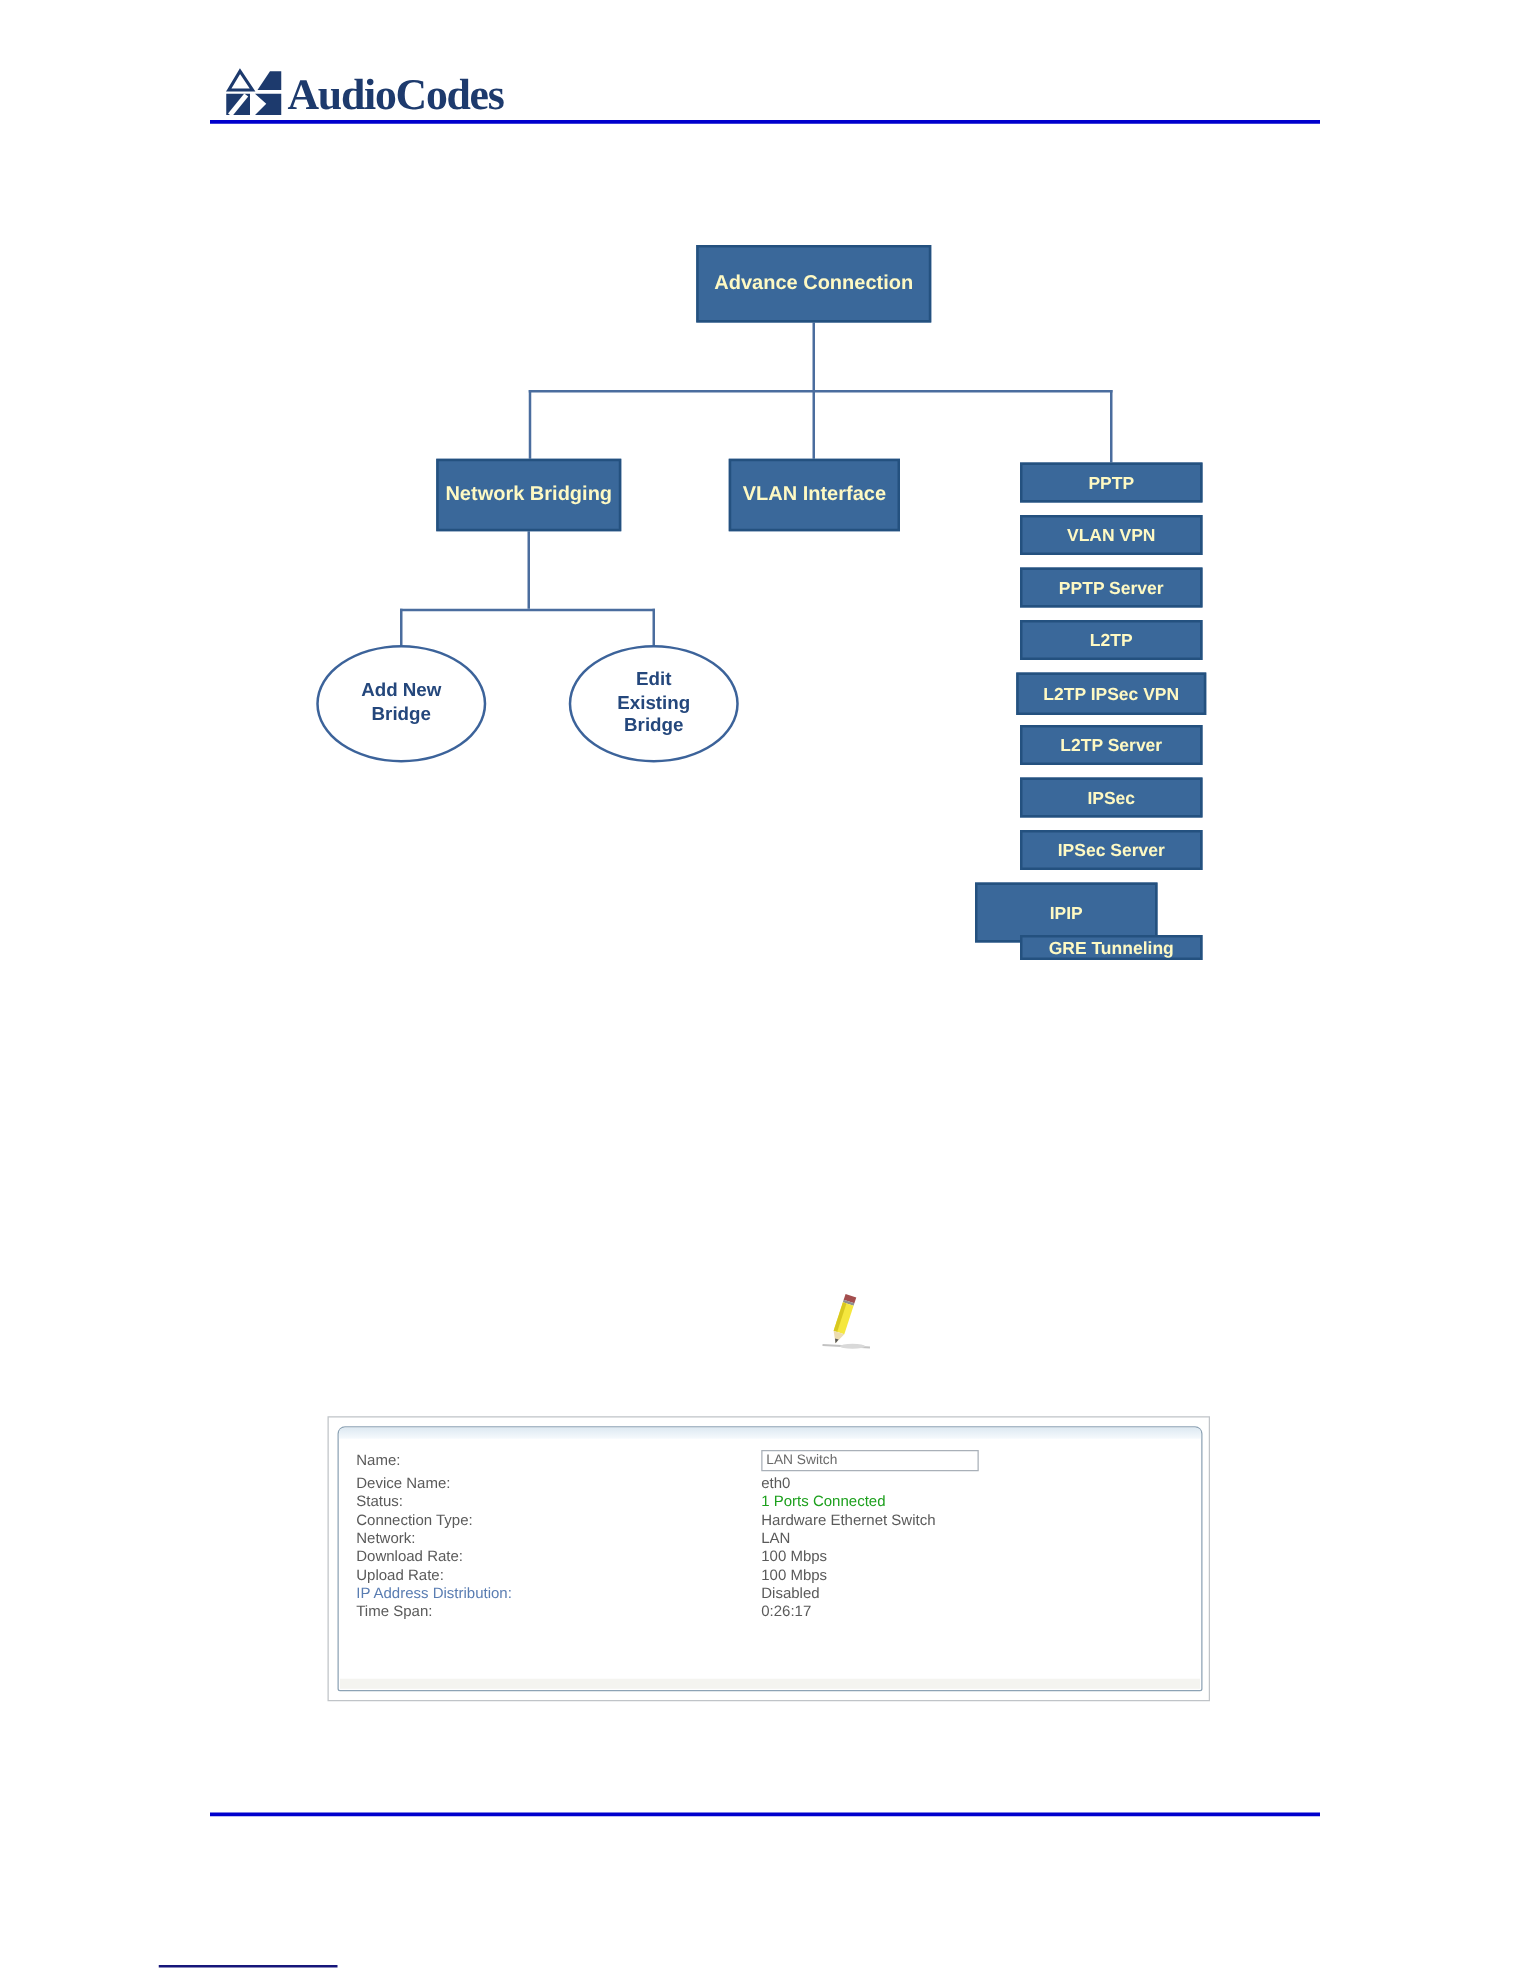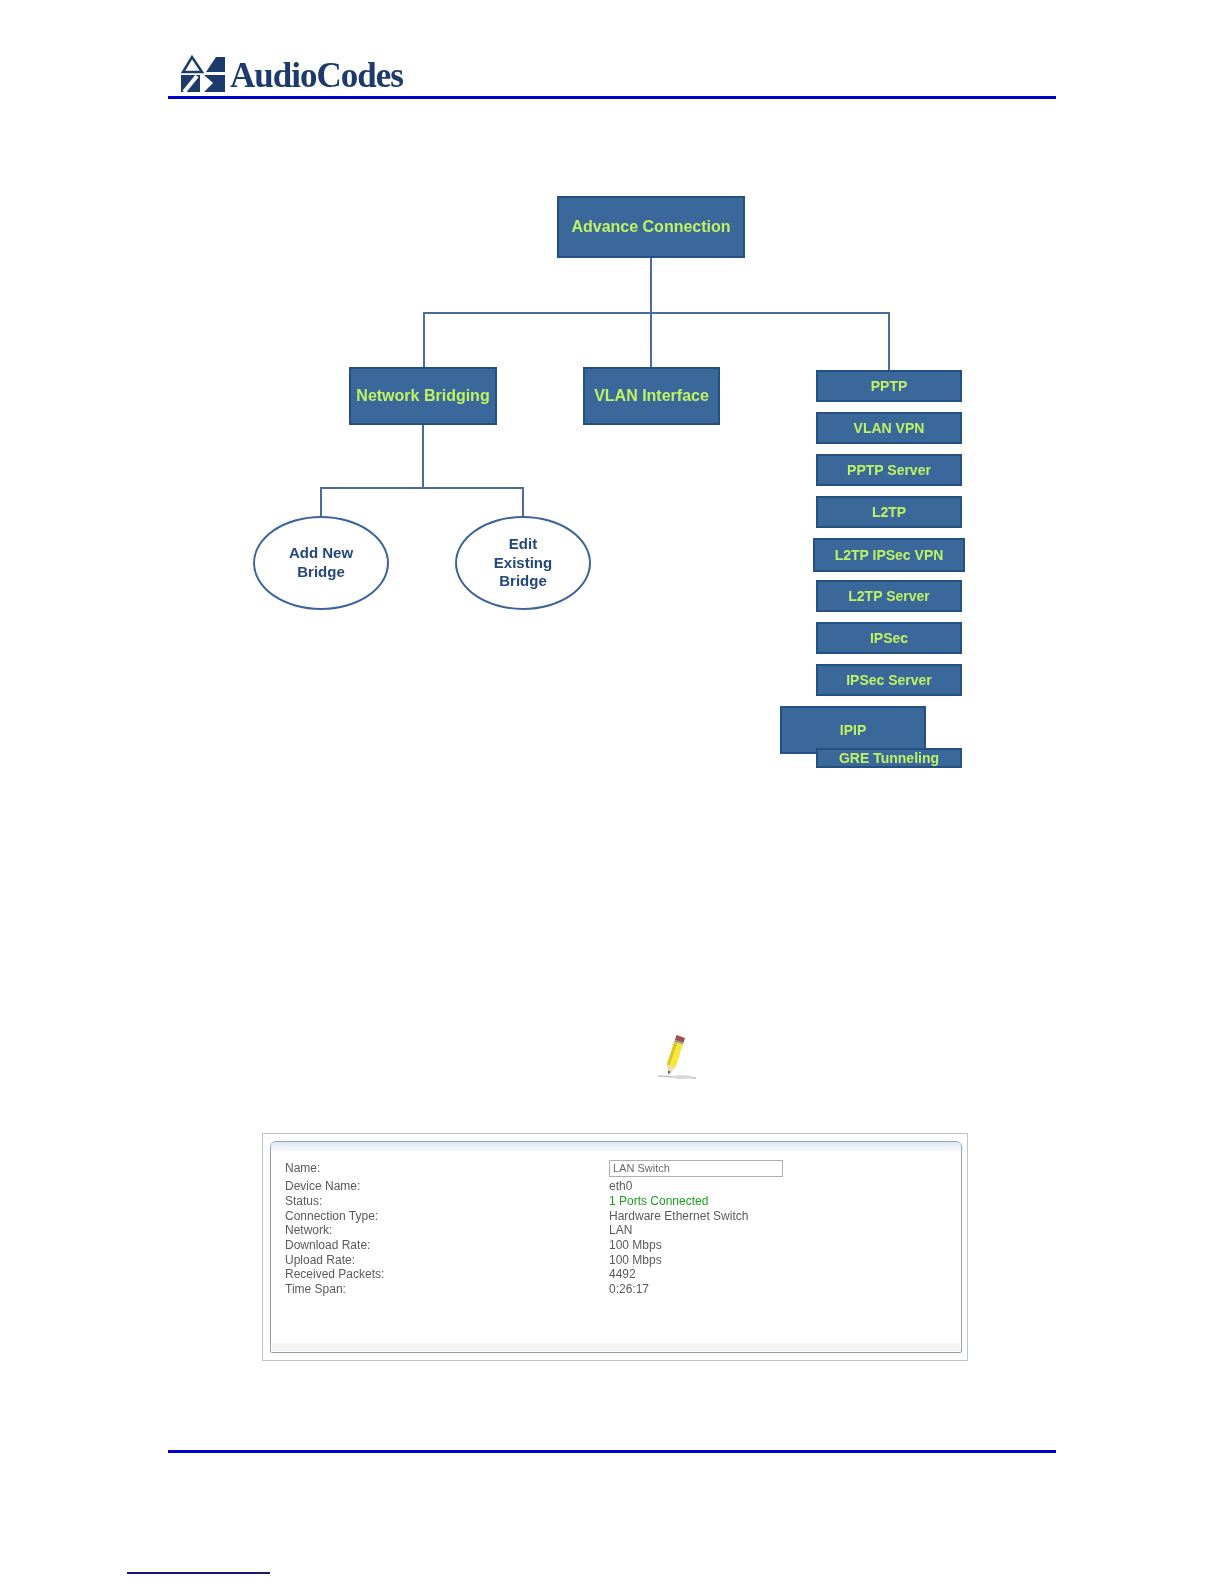--- a/index.html
+++ b/index.html
@@ -10,21 +10,21 @@
   .abs { position:absolute; }
 
   
   .wordmark { position:absolute; left:230px; top:56px; width:260px; height:44px;
               font-family:"Liberation Serif", serif; font-weight:bold; font-size:35px;
               color:#1d3a6d; letter-spacing:-1px; }
   .hrule { position:absolute; background:#0000cd; height:3px; }
 
   
   .tnode { position:absolute; background:#3a689a; border:2px solid #24517f;
-           color:#bef264; font-weight:bold; display:flex; align-items:center;
+           color:#fef9c3; font-weight:bold; display:flex; align-items:center;
            justify-content:center; text-align:center; }
   .tnode.big { font-size:16px; }
   .tnode.small { font-size:14px; }
   .tline { position:absolute; background:#4a6d9e; }
   .ellipse { position:absolute; width:136px; height:94px; background:#ffffff;
              border:2px solid #3c639a; border-radius:50%; display:flex;
              align-items:center; justify-content:center; text-align:center;
              color:#24477c; font-weight:bold; font-size:15px; line-height:1.25; }
   .ellipse .etxt1 { max-width:96px; }
   .ellipse .etxt2 { max-width:72px; }
@@ -158,25 +158,25 @@
         <span class="plabel">Download Rate:</span>
         <span class="pvalue">100 Mbps</span>
       </div>
 
       <div class="prow">
         <span class="plabel">Upload Rate:</span>
         <span class="pvalue">100 Mbps</span>
       </div>
 
 
+      <div class="prow">
+        <span class="plabel link">IP Address Distribution:</span>
+        <span class="pvalue">Disabled</span>
+      </div>
 
-      <div class="prow">
-        <span class="plabel">Received Packets:</span>
-        <span class="pvalue">4492</span>
-      </div>
 
 
       <div class="prow">
         <span class="plabel">Time Span:</span>
         <span class="pvalue">0:26:17</span>
       </div>
 
     </div>
     <div class="panel-botstrip"></div>
   </div>

